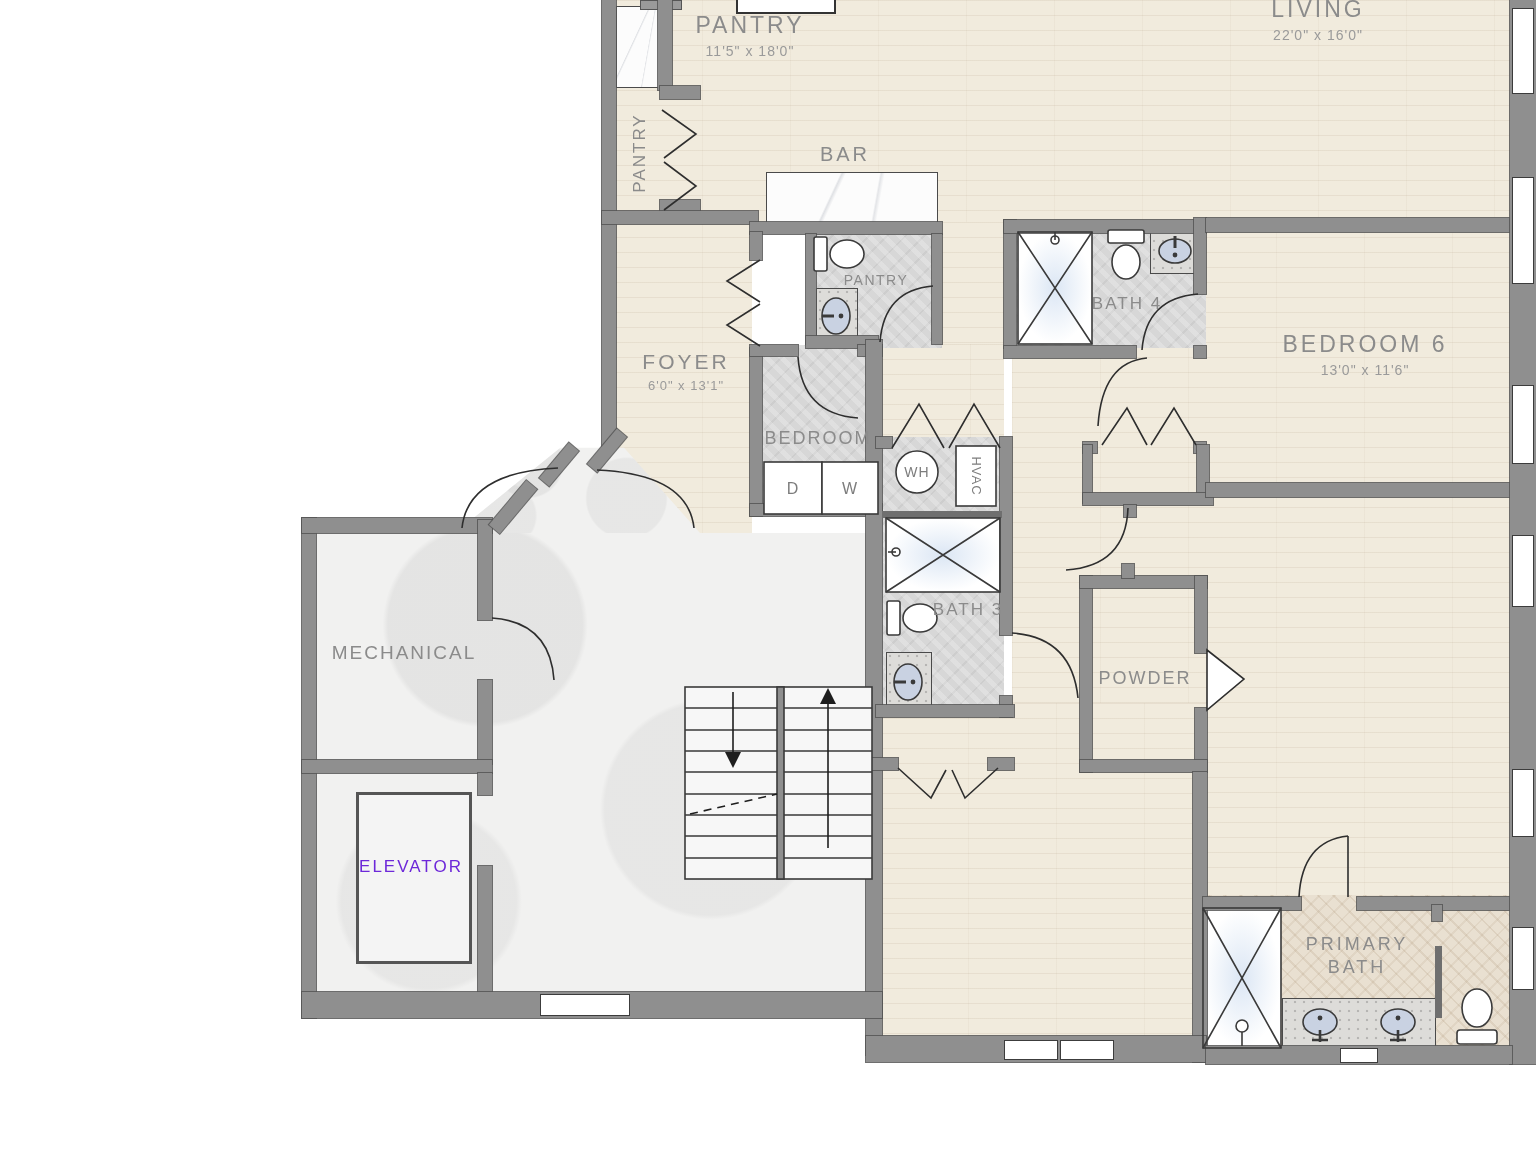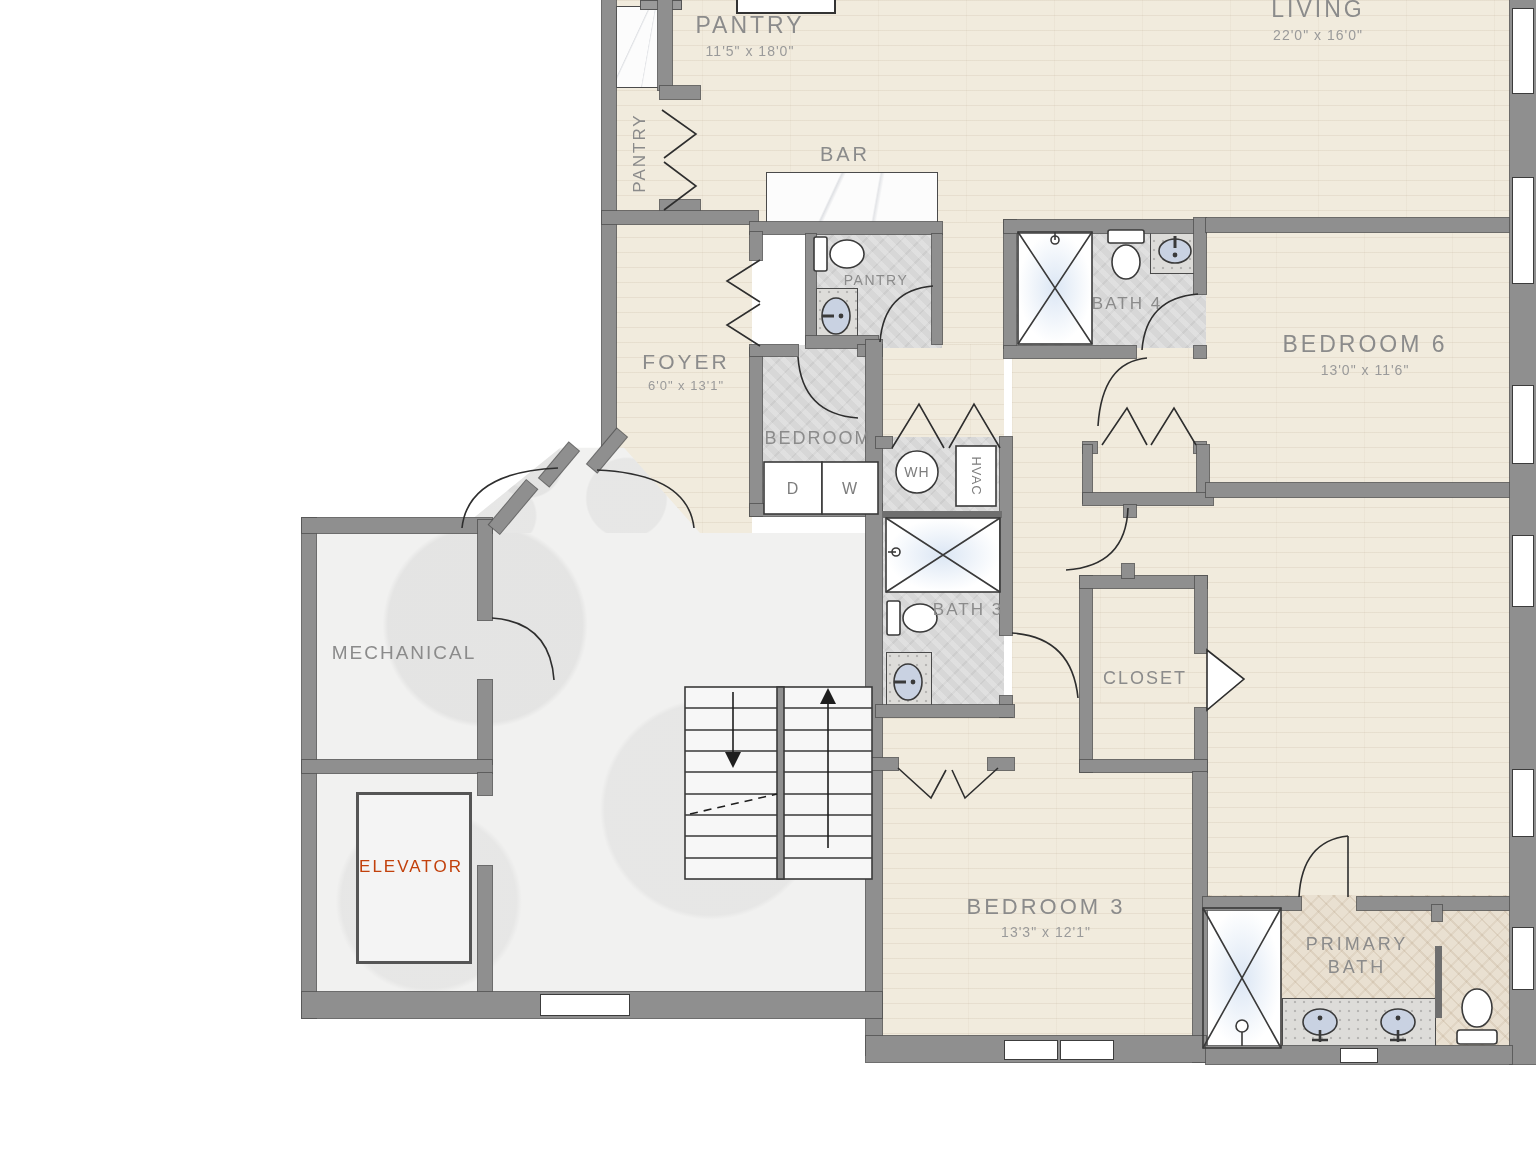--- a/index.html
+++ b/index.html
@@ -274,26 +274,22 @@
     <div>BEDROOM 6</div>
     <div class="dims">13'0" x 11'6"</div>
   </div>
   <div class="lbl" style="left:686px;top:372px;font-size:21px;">
     <div>FOYER</div>
     <div class="dims" style="font-size:13px;">6'0" x 13'1"</div>
   </div>
   <div class="lbl" style="left:818px;top:438px;font-size:18px;letter-spacing:2px;">BEDROOM</div>
   <div class="lbl mid" style="left:968px;top:610px;">BATH 3</div>
   <div class="lbl" style="left:404px;top:653px;font-size:19px;letter-spacing:2px;">MECHANICAL</div>
-  <div class="lbl" style="left:1145px;top:678px;font-size:18px;letter-spacing:2px;">CLOSET</div>
-  <div class="lbl" style="left:411px;top:867px;font-size:17px;letter-spacing:2px;color:#c2410c;">ELEVATOR</div>
-  <div class="lbl" style="left:1046px;top:917px;font-size:22px;">
-    <div>BEDROOM 3</div>
-    <div class="dims">13'3" x 12'1"</div>
-  </div>
+  <div class="lbl" style="left:1145px;top:678px;font-size:18px;letter-spacing:2px;">POWDER</div>
+  <div class="lbl" style="left:411px;top:867px;font-size:17px;letter-spacing:2px;color:#6d28d9;">ELEVATOR</div>
   <div class="lbl" style="left:1357px;top:955px;font-size:18px;">
     <div class="wrap" style="width:130px;">PRIMARY BATH</div>
   </div>
 
   <div class="appl" style="left:793px;top:489px;">D</div>
   <div class="appl" style="left:850px;top:489px;">W</div>
   <div class="appl" style="left:917px;top:472px;font-size:14px;">WH</div>
   <div class="appl vert" style="left:976px;top:476px;font-size:13px;">HVAC</div>
 
 </div>

